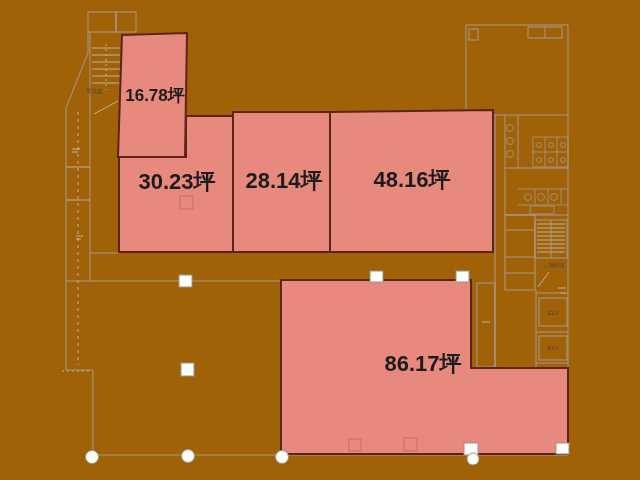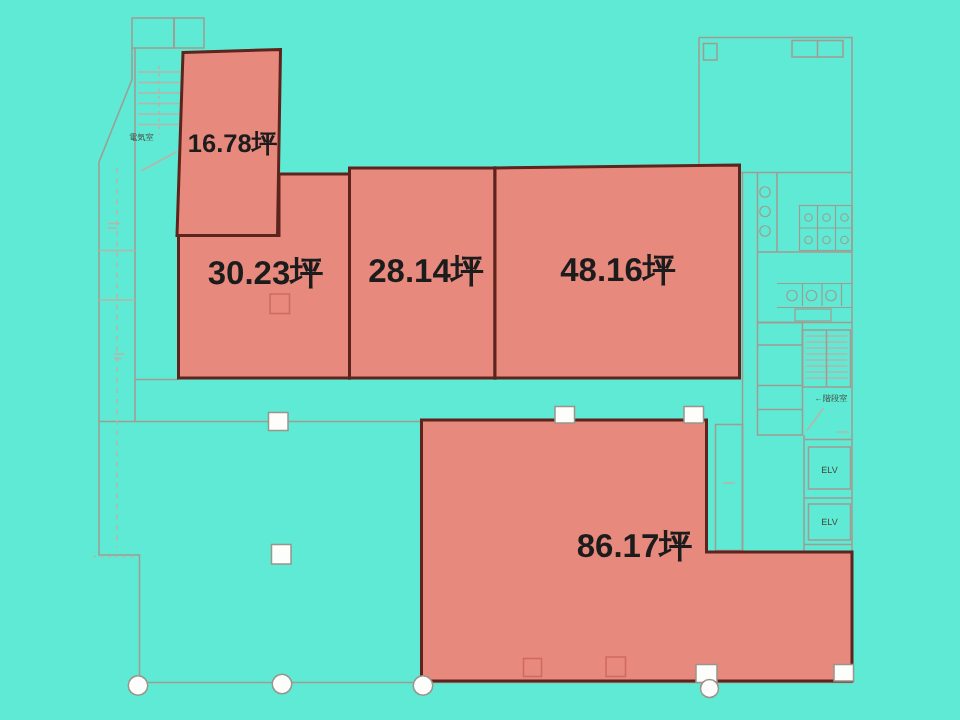--- a/index.html
+++ b/index.html
@@ -1,16 +1,16 @@
 <!DOCTYPE html>
 <html><head>
 <meta charset="utf-8">
 <style>
   html,body{margin:0;padding:0;background:#ffffff;}
-  .page{position:relative;width:640px;height:480px;background:#5eead4;overflow:hidden;
+  .page{position:relative;width:640px;height:480px;background:#a16207;overflow:hidden;
         font-family:"Liberation Sans",sans-serif;text-align:right;}
   svg{display:block;}
   .wall{stroke:#a29b92;stroke-width:1;fill:none;}
   .wall-light{stroke:#bab3a9;stroke-width:1;fill:none;}
   .fixture{stroke:#a29b92;stroke-width:0.8;fill:none;}
   .col-white{stroke:#9a948b;stroke-width:1;fill:#fdfdfc;}
   .hl{stroke:#5c241c;stroke-width:2;}
   .hl-col{stroke:#cf6a5f;stroke-width:1;fill:none;}
   .area-label{font-family:"Liberation Sans",sans-serif;font-weight:bold;font-size:22px;
               fill:#1c1c1c;text-anchor:middle;}

